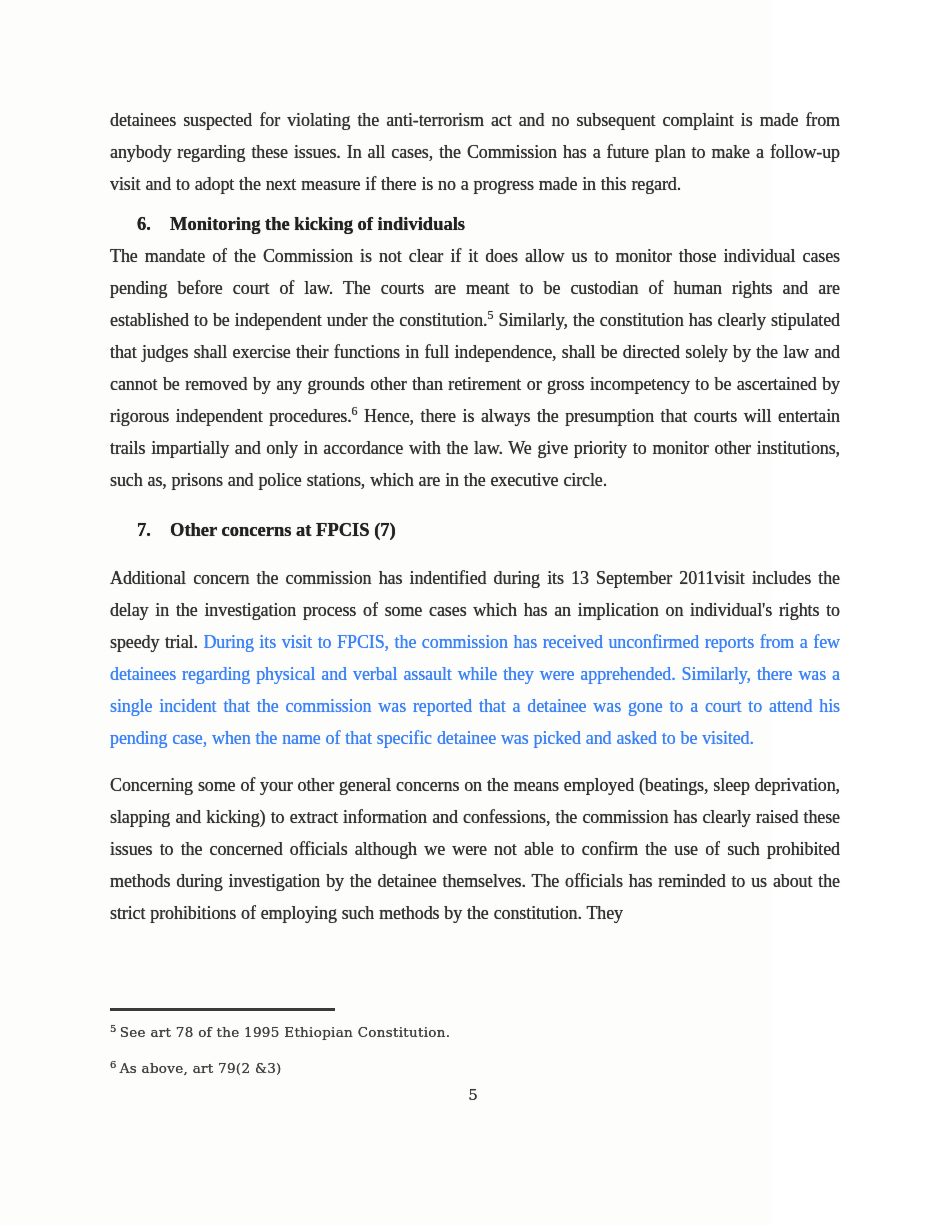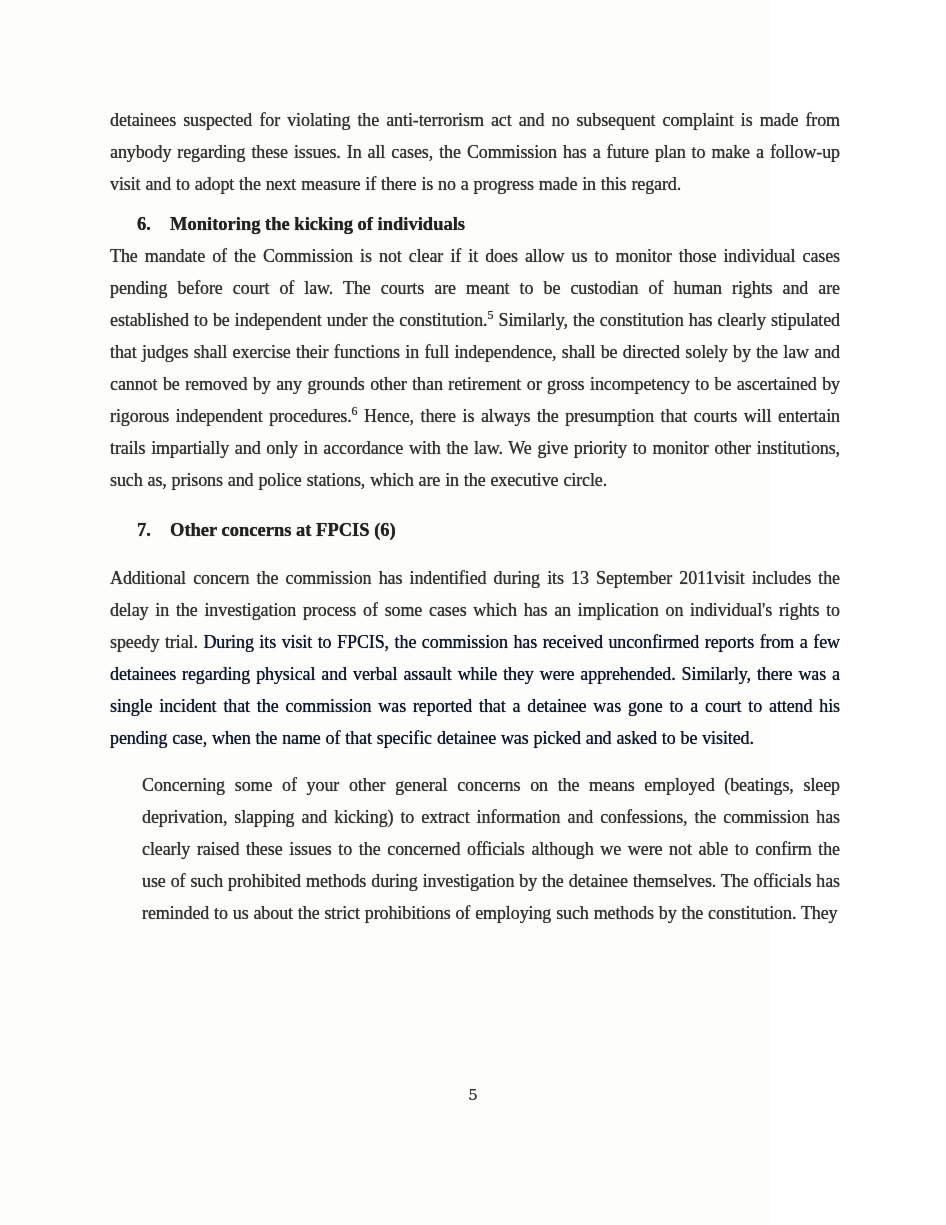--- a/index.html
+++ b/index.html
@@ -27,21 +27,21 @@
   p.body {
     margin: 0;
     font-size: 18px;
     line-height: 32px;
     text-align: justify;
     letter-spacing: -0.1px;
     word-spacing: 0.5px;
     text-shadow: 0 0 0.8px;
   }
   .red-run {
-    color: #0f172a;
+    color: #3b82f6;
   }
   h3.heading {
     margin: 8px 0 0 27px;
     font-size: 18.5px;
     line-height: 32px;
     font-weight: bold;
     color: #232220;
     text-shadow: 0 0 0.8px;
   }
   h3.heading .hnum {
@@ -50,21 +50,20 @@
     margin-right: 14px;
   }
   h3.heading-seven {
     margin-top: 18px;
   }
   p.after-heading {
     margin-top: 16px;
   }
   p.spaced {
     margin-top: 15px;
-    margin-left: 32px;
   }
   sup.fnref {
     font-size: 12px;
     line-height: 0;
     vertical-align: super;
   }
   .footnote-area {
     position: absolute;
     left: 110px;
     top: 1008px;
@@ -112,25 +111,30 @@
 
     <p class="body">detainees suspected for violating the anti-terrorism act and no subsequent complaint is made from anybody regarding these issues. In all cases, the Commission has a future plan to make a follow-up visit and to adopt the next measure if there is no a progress made in this regard.</p>
 
     <h3 class="heading">
       <span class="hnum">6.</span><span>Monitoring the kicking of individuals</span>
     </h3>
 
     <p class="body"><span>The mandate of the Commission is not clear if it does allow us to monitor those individual cases pending before court of law. The courts are meant to be custodian of human rights and are established to be independent under the constitution.</span><sup class="fnref">5</sup><span> Similarly, the constitution has clearly stipulated that judges shall exercise their functions in full independence, shall be directed solely by the law and cannot be removed by any grounds other than retirement or gross incompetency to be ascertained by rigorous independent procedures.</span><sup class="fnref">6</sup><span> Hence, there is always the presumption that courts will entertain trails impartially and only in accordance with the law. We give priority to monitor other institutions, such as, prisons and police stations, which are in the executive circle.</span></p>
 
     <h3 class="heading heading-seven">
-      <span class="hnum">7.</span><span>Other concerns at FPCIS (6)</span>
+      <span class="hnum">7.</span><span>Other concerns at FPCIS (7)</span>
     </h3>
 
     <p class="body after-heading"><span>Additional concern the commission has indentified during its 13 September 2011visit includes the delay in the investigation process of some cases which has an implication on individual's rights to speedy trial. </span><span class="red-run">During its visit to FPCIS, the commission has received unconfirmed reports from a few detainees regarding physical and verbal assault while they were apprehended. Similarly, there was a single incident that the commission was reported that a detainee was gone to a court to attend his pending case, when the name of that specific detainee was picked and asked to be visited.</span></p>
 
     <p class="body spaced">Concerning some of your other general concerns on the means employed (beatings, sleep deprivation, slapping and kicking) to extract information and confessions, the commission has clearly raised these issues to the concerned officials although we were not able to confirm the use of such prohibited methods during investigation by the detainee themselves. The officials has reminded to us about the strict prohibitions of employing such methods by the constitution. They</p>
 
   </div>
 
+  <div class="footnote-area">
+    <div class="fn-rule"></div>
+    <p class="footnote"><sup>5</sup><span>See art 78 of the 1995 Ethiopian Constitution.</span></p>
+    <p class="footnote"><sup>6</sup><span>As above, art 79(2 &amp;3)</span></p>
+  </div>
 
   <div class="page-number">5</div>
 
 </div>
 
 </body></html>

